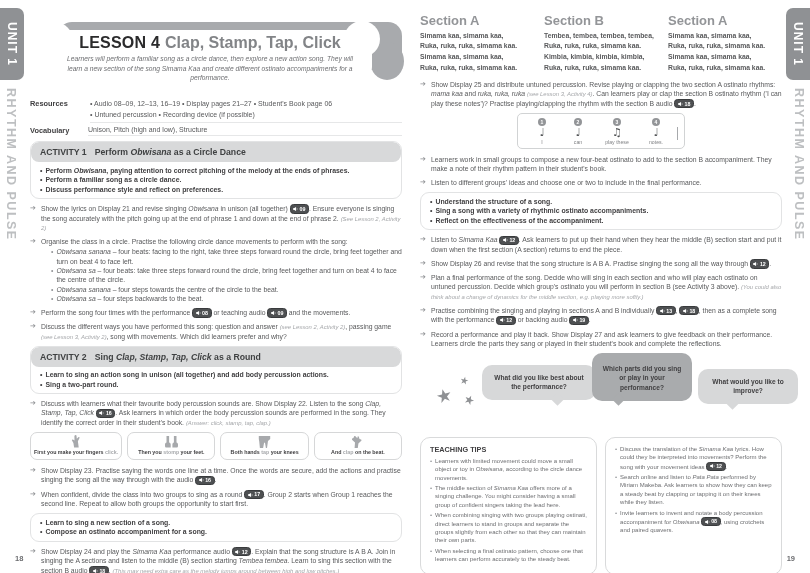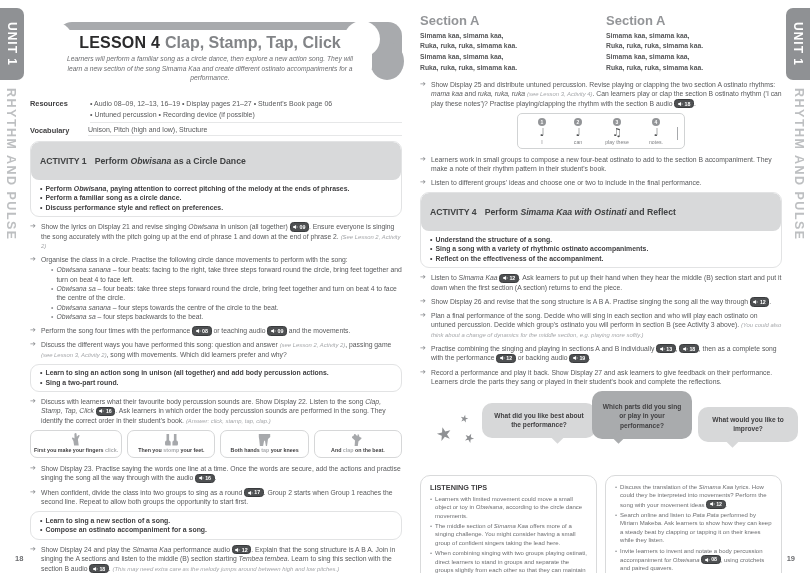--- a/index.html
+++ b/index.html
@@ -37,21 +37,21 @@
   .lt-name{color:#828487;font-weight:bold;}
   .lesson-intro{font-size:6.7px;font-style:italic;color:#6d6e71;line-height:1.42;margin-top:2px;}
   
   .res-row{display:flex;gap:14px;font-size:7px;margin:2px 0 0;}
   .res-label{font-weight:bold;color:#414042;flex:0 0 46px;font-size:7.4px;}
   .res-content{flex:1;color:#58595b;line-height:1.5;border-bottom:1px solid #e6e7e8;padding-bottom:2px;}
   .vocab-row{display:flex;gap:12px;font-size:7px;margin:3px 0 5px;}
   .vocab-content{flex:1;border-bottom:1px solid #e6e7e8;padding-bottom:2px;}
   
   .activity{border:1px solid #e2e3e4;border-radius:9px;margin:2px 0 5px;overflow:hidden;background:#fff;}
-  .activity-head{background:#d8d9da;border-radius:8px;padding:14px 9px;font-size:8.7px;font-weight:bold;color:#3f4142;}
+  .activity-head{background:#d8d9da;border-radius:8px;padding:5px 9px;font-size:8.7px;font-weight:bold;color:#3f4142;}
   .activity-head .act-num{margin-right:8px;}
   .objectives{padding:3.5px 9px 4px;}
   .objective{display:flex;gap:3px;font-weight:bold;color:#414042;font-size:6.9px;line-height:1.38;}
   .objective .dot{color:#414042;}
   
   .para{display:flex;gap:3px;margin:0 0 4.5px;font-size:6.8px;line-height:1.38;color:#58595b;}
   .para .arrow{flex:0 0 8px;color:#939598;font-size:7px;font-family:"DejaVu Sans",sans-serif;}
   .ptext{flex:1;}
   .sublist{margin:1px 0 0 10px;}
   .subitem{display:flex;gap:3px;}
@@ -217,20 +217,23 @@
           <span>09</span>
         </span><span> and the movements.</span></div>
   </div>
 
   <div class="para">
     <span class="arrow">➔</span>
     <div class="ptext"><span>Discuss the different ways you have performed this song: question and answer </span><span class="seg-n">(see Lesson 2, Activity 2)</span><span>, passing game </span><span class="seg-n">(see Lesson 3, Activity 2)</span><span>, song with movements. Which did learners prefer and why?</span></div>
   </div>
 
   <div class="activity">
+    <div class="activity-head">
+      <span class="act-num">ACTIVITY 2</span><span><span>Sing </span><span class="seg-i">Clap, Stamp, Tap, Click</span><span> as a Round</span></span>
+    </div>
     <div class="objectives">
       <div class="objective">
           <span class="dot">•</span>
           <span><span>Learn to sing an action song in unison (all together) and add body percussion actions.</span></span>
         </div>
       <div class="objective">
           <span class="dot">•</span>
           <span><span>Sing a two-part round.</span></span>
         </div>
     </div>
@@ -341,20 +344,27 @@
 
   <div class="lyrics-row">
     <div class="lyric-col">
       <div class="lyric-head">Section A</div>
       <div class="lyric-line">Simama kaa, simama kaa,</div>
       <div class="lyric-line">Ruka, ruka, ruka, simama kaa.</div>
       <div class="lyric-line">Simama kaa, simama kaa,</div>
       <div class="lyric-line">Ruka, ruka, ruka, simama kaa.</div>
     </div>
     <div class="lyric-col">
+      <div class="lyric-head">Section B</div>
+      <div class="lyric-line">Tembea, tembea, tembea, tembea,</div>
+      <div class="lyric-line">Ruka, ruka, ruka, simama kaa.</div>
+      <div class="lyric-line">Kimbia, kimbia, kimbia, kimbia,</div>
+      <div class="lyric-line">Ruka, ruka, ruka, simama kaa.</div>
+    </div>
+    <div class="lyric-col">
       <div class="lyric-head">Section A</div>
       <div class="lyric-line">Simama kaa, simama kaa,</div>
       <div class="lyric-line">Ruka, ruka, ruka, simama kaa.</div>
       <div class="lyric-line">Simama kaa, simama kaa,</div>
       <div class="lyric-line">Ruka, ruka, ruka, simama kaa.</div>
     </div>
   </div>
 
   <div class="para">
     <span class="arrow">➔</span>
@@ -395,23 +405,20 @@
     <span class="arrow">➔</span>
     <div class="ptext"><span>Learners work in small groups to compose a new four-beat ostinato to add to the section B accompaniment. They make a note of their rhythm pattern in their student's book.</span></div>
   </div>
 
   <div class="para">
     <span class="arrow">➔</span>
     <div class="ptext"><span>Listen to different groups' ideas and choose one or two to include in the final performance.</span></div>
   </div>
 
   <div class="activity">
-    <div class="activity-head">
-      <span class="act-num">ACTIVITY 4</span><span><span>Perform </span><span class="seg-i">Simama Kaa with Ostinati</span><span> and Reflect</span></span>
-    </div>
     <div class="objectives">
       <div class="objective">
           <span class="dot">•</span>
           <span><span>Understand the structure of a song.</span></span>
         </div>
       <div class="objective">
           <span class="dot">•</span>
           <span><span>Sing a song with a variety of rhythmic ostinato accompaniments.</span></span>
         </div>
       <div class="objective">
@@ -486,21 +493,21 @@
     <span class="star s1">★</span>
     <span class="star s2">★</span>
     <span class="star s3">★</span>
     <div class="bubble bu1"><span>What did you like best about the performance?</span><div class="tail"></div></div>
     <div class="bubble dark bu2"><span>Which parts did you sing or play in your performance?</span><div class="tail"></div></div>
     <div class="bubble bu3"><span>What would you like to improve?</span><div class="tail"></div></div>
   </div>
 
   <div class="tips-row">
     <div class="tips-box">
-      <div class="tips-title">LISTENING TIPS</div>
+      <div class="tips-title">TEACHING TIPS</div>
       <div class="tip">
           <span class="dot">•</span>
           <span><span>Learners with limited movement could move a small object or toy in </span><span class="seg-i">Obwisana</span><span>, according to the circle dance movements.</span></span>
         </div>
       <div class="tip">
           <span class="dot">•</span>
           <span><span>The middle section of </span><span class="seg-i">Simama Kaa</span><span> offers more of a singing challenge. You might consider having a small group of confident singers taking the lead here.</span></span>
         </div>
       <div class="tip">
           <span class="dot">•</span>

